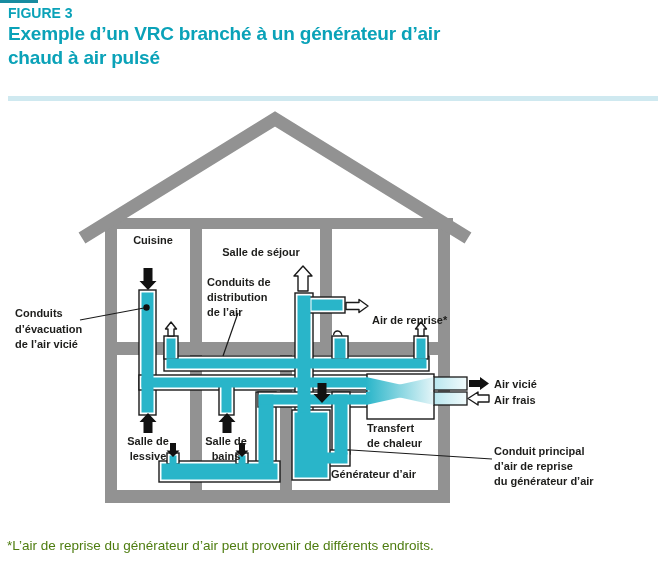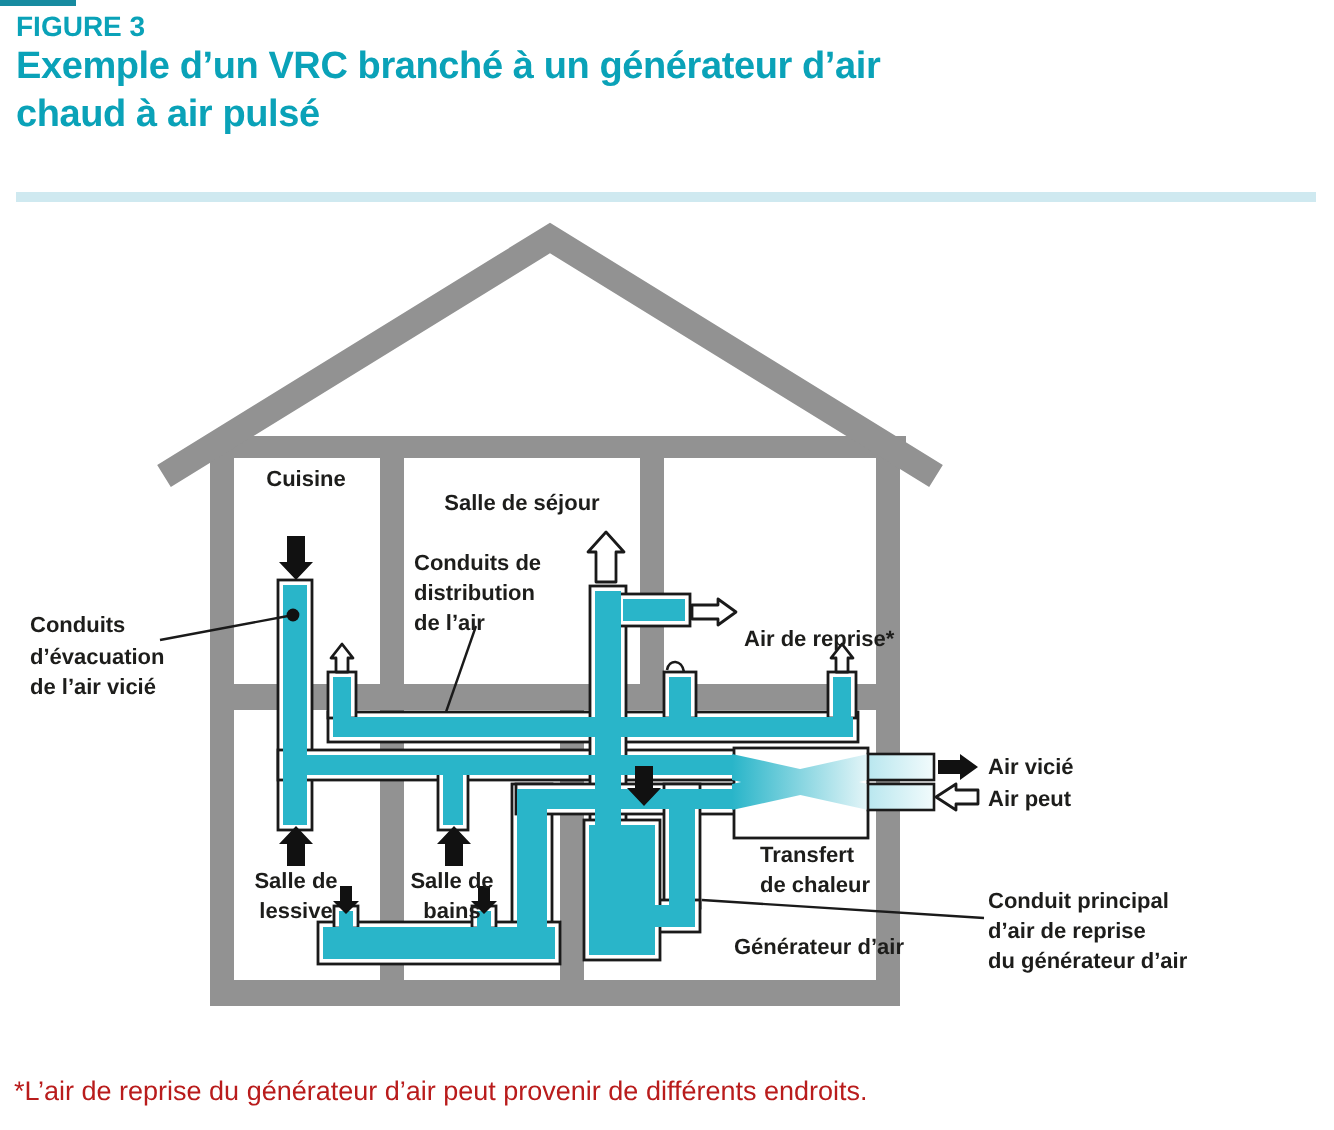--- a/index.html
+++ b/index.html
@@ -5,21 +5,21 @@
   html,body{margin:0;padding:0;background:#ffffff;}
   #page{position:relative;width:667px;height:565px;background:#ffffff;overflow:hidden;
         font-family:"Liberation Sans",sans-serif;}
   .lbl{position:absolute;font-weight:bold;font-size:11px;line-height:15px;color:#1d1d1b;white-space:nowrap;}
   .lbl.center{transform:translateX(-50%);text-align:center;}
   .lbl div{display:block;}
   #figure-label{position:absolute;left:8px;top:5px;font-weight:bold;font-size:14px;color:#0aa2b8;}
   #heading{position:absolute;left:8px;top:22px;font-weight:bold;font-size:19px;line-height:24px;
            color:#0aa2b8;letter-spacing:-0.2px;}
   #separator{position:absolute;left:8px;top:96px;width:650px;height:5px;background:#cfe9f0;}
-  #footnote{position:absolute;left:7px;top:538px;font-size:13.5px;font-weight:normal;color:#b91c1c;white-space:nowrap;}
+  #footnote{position:absolute;left:7px;top:538px;font-size:13.5px;font-weight:normal;color:#4d7c0f;white-space:nowrap;}
   svg{position:absolute;left:0;top:0;}
   .outl{fill:#ffffff;stroke:#1a1a1a;stroke-width:1.4;}
   .teal{fill:#29b5c9;}
   .gray{fill:#929292;}
   .barrow{fill:#111111;}
   .warrow{fill:#ffffff;stroke:#1a1a1a;stroke-width:1.4;stroke-linejoin:round;}
   .ptr{stroke:#1a1a1a;stroke-width:1.2;fill:none;}
 </style>
 </head>
 <body>
@@ -139,39 +139,39 @@
   <div class="lbl center" style="left:153px;top:233px;">Cuisine</div>
   <div class="lbl center" style="left:261px;top:233px;margin-top:12px;">Salle de séjour</div>
   <div class="lbl center" style="left:148px;top:434px;">
     <div>Salle de</div>
     <div>lessive</div>
   </div>
   <div class="lbl center" style="left:226px;top:434px;">
     <div>Salle de</div>
     <div>bains</div>
   </div>
-  <div class="lbl" style="left:331px;top:467px;padding-left:36px;">Générateur d’air</div>
-  <div class="lbl" style="left:367px;top:421px;margin-left:13px;">
+  <div class="lbl" style="left:331px;top:467px;">Générateur d’air</div>
+  <div class="lbl" style="left:367px;top:421px;">
     <div>Transfert</div>
     <div>de chaleur</div>
   </div>
 
   <div class="lbl" style="left:15px;top:306px;line-height:15.5px;">
     <div>Conduits</div>
     <div>d’évacuation</div>
     <div>de l’air vicié</div>
   </div>
   <div class="lbl" style="left:207px;top:275px;">
     <div>Conduits de</div>
     <div>distribution</div>
     <div>de l’air</div>
   </div>
   <div class="lbl" style="left:339px;top:313px;margin-left:33px;">Air de reprise*</div>
   <div class="lbl" style="left:494px;top:377px;">Air vicié</div>
-  <div class="lbl" style="left:494px;top:393px;">Air peut</div>
+  <div class="lbl" style="left:494px;top:393px;">Air frais</div>
   <div class="lbl" style="left:494px;top:444px;">
     <div>Conduit principal</div>
     <div>d’air de reprise</div>
     <div>du générateur d’air</div>
   </div>
 
   <div id="footnote">*L’air de reprise du générateur d’air peut provenir de différents endroits.</div>
 </div>
 
 </body></html>

